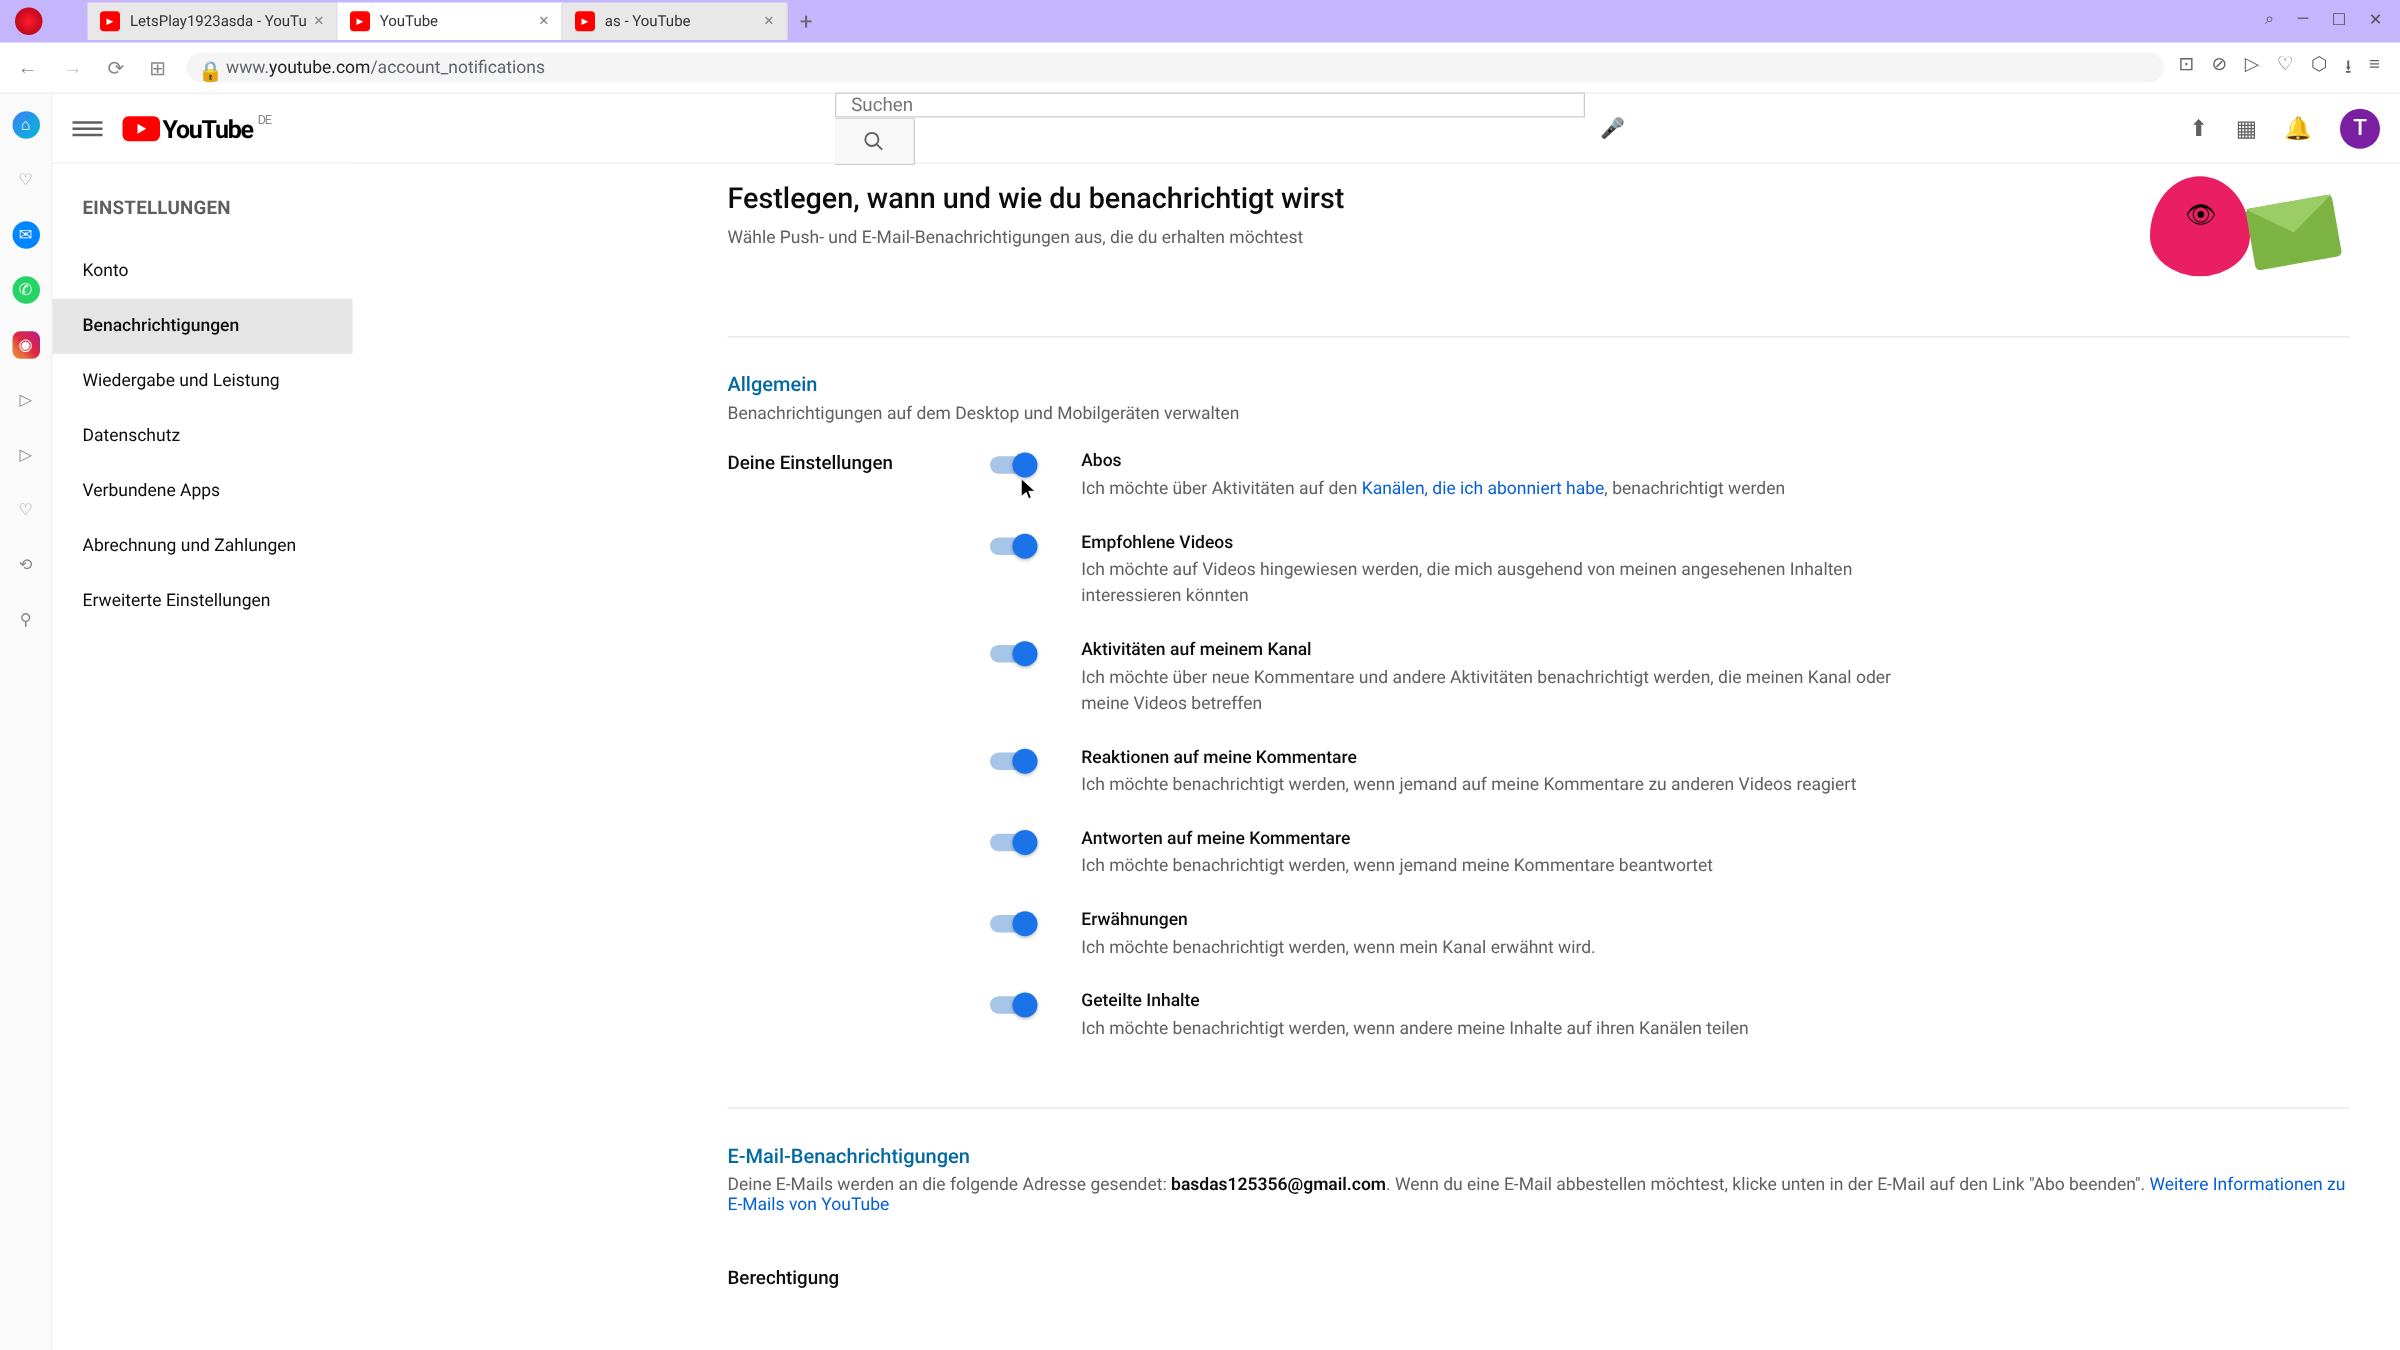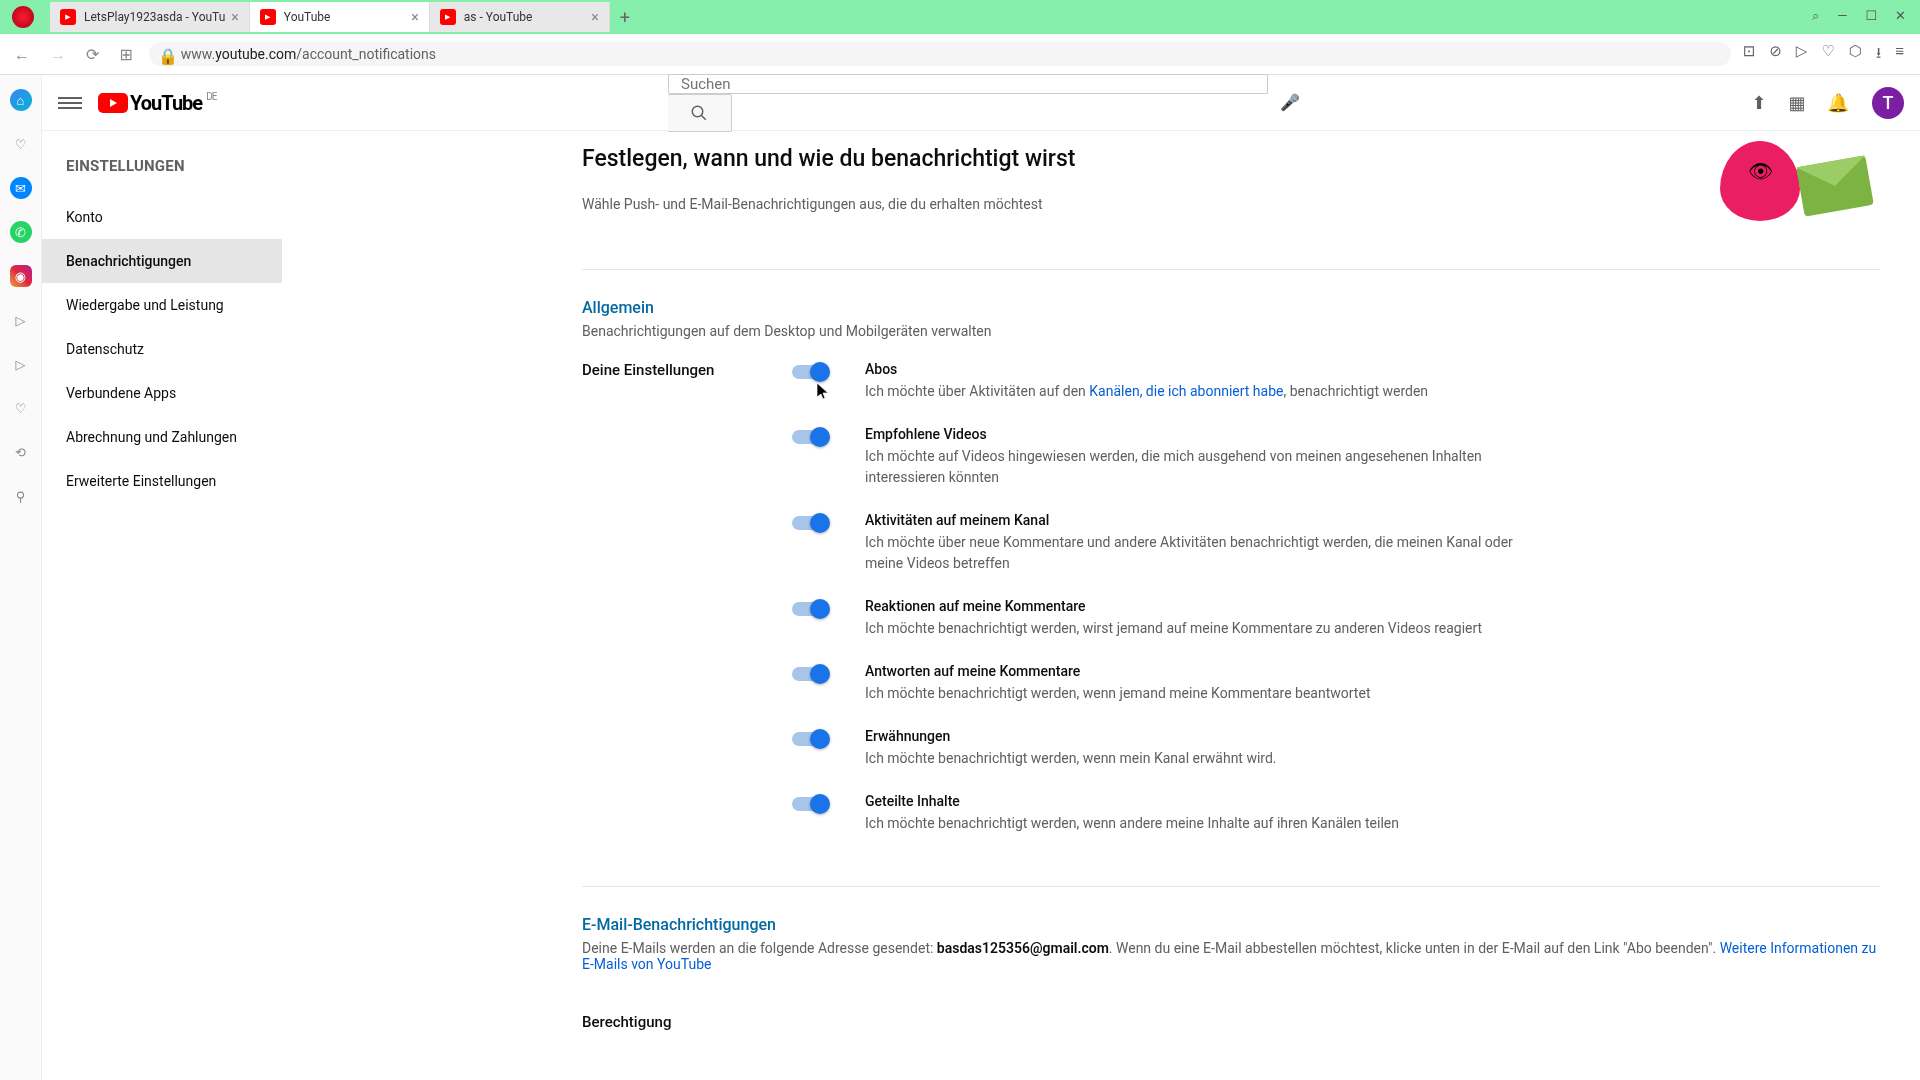--- a/index.html
+++ b/index.html
@@ -1,20 +1,20 @@
 <!DOCTYPE html>
 <html><head>
 <meta charset="utf-8">
 <style>
 * { margin: 0; padding: 0; box-sizing: border-box; font-family: "Segoe UI", Roboto, Arial, sans-serif; }
 body { background: #f5f5f5; width: 1920px; height: 1080px; overflow: hidden; }
 
 
 .browser-chrome { background: #fff; border-bottom: 1px solid #e0e0e0; }
-.tab-bar { display: flex; align-items: center; height: 34px; background: #86efac; padding-left: 50px; position: relative; }
+.tab-bar { display: flex; align-items: center; height: 34px; background: #c4b5fd; padding-left: 70px; position: relative; }
 .opera-logo { position: absolute; left: 12px; top: 6px; width: 22px; height: 22px; background: radial-gradient(circle, #ff1b2d 0%, #a70014 100%); border-radius: 50%; }
 .tab { display: flex; align-items: center; height: 30px; padding: 0 10px; border-right: 1px solid #ddd; font-size: 12px; color: #333; min-width: 180px; max-width: 200px; position: relative; background: #e8e8e8; }
 .tab.active { background: #fff; }
 .tab .favicon { width: 16px; height: 16px; margin-right: 8px; background: #ff0000; border-radius: 3px; display: flex; align-items: center; justify-content: center; }
 .tab .favicon::after { content: "▶"; color: #fff; font-size: 7px; }
 .tab .tab-title { flex: 1; overflow: hidden; white-space: nowrap; text-overflow: ellipsis; }
 .tab .close { color: #888; font-size: 14px; margin-left: 6px; }
 .new-tab { padding: 0 10px; color: #666; font-size: 18px; }
 .window-controls { position: absolute; right: 0; top: 0; display: flex; gap: 18px; padding: 8px 14px; color: #555; font-size: 13px; }
 
@@ -61,21 +61,21 @@
 
 .settings-nav { width: 240px; background: #fff; padding-top: 10px; }
 .settings-nav .title { font-size: 15px; font-weight: 700; color: #606060; padding: 16px 24px 20px; letter-spacing: 0.2px; }
 .settings-nav .item { padding: 14px 24px; font-size: 14px; color: #0d0d0d; cursor: pointer; }
 .settings-nav .item.active { background: #e5e5e5; font-weight: 500; }
 
 
 .panel { flex: 1; padding: 0 40px 40px 300px; overflow-y: auto; }
 .hero { display: flex; align-items: flex-start; }
 .hero-text { flex: 1; padding-top: 14px; }
-.hero h1 { font-size: 23px; font-weight: 500; color: #0d0d0d; margin-bottom: 24px; }
+.hero h1 { font-size: 23px; font-weight: 500; color: #0d0d0d; margin-bottom: 10px; }
 .hero p { font-size: 14px; color: #606060; }
 .hero-art { width: 180px; height: 110px; position: relative; }
 .blob { width: 80px; height: 80px; background: #e91e63; border-radius: 50% 50% 50% 50% / 60% 60% 40% 40%; position: absolute; left: 20px; top: 10px; }
 .blob::after { content:"👁"; position:absolute; top:18px; left:28px; font-size:20px; }
 .envelope { width: 70px; height: 50px; background: #7cb342; position: absolute; right: 10px; top: 30px; transform: rotate(-10deg); border-radius: 4px; }
 .envelope::before { content:""; position:absolute; top:0; left:0; border-left:35px solid transparent; border-right:35px solid transparent; border-top:25px solid #9ccc65; }
 
 .divider { border: none; border-top: 1px solid #e5e5e5; margin: 28px 0; }
 
 .panel h2 { font-size: 16px; font-weight: 500; color: #0369a1; margin-bottom: 6px; }
@@ -244,21 +244,21 @@
                 <div class="toggle"></div>
                 <div class="prow-text">
                   <div class="t">Aktivitäten auf meinem Kanal</div>
                   <div class="d">Ich möchte über neue Kommentare und andere Aktivitäten benachrichtigt werden, die meinen Kanal oder meine Videos betreffen</div>
                 </div>
               </div>
               <div class="prow">
                 <div class="toggle"></div>
                 <div class="prow-text">
                   <div class="t">Reaktionen auf meine Kommentare</div>
-                  <div class="d">Ich möchte benachrichtigt werden, wirst jemand auf meine Kommentare zu anderen Videos reagiert</div>
+                  <div class="d">Ich möchte benachrichtigt werden, wenn jemand auf meine Kommentare zu anderen Videos reagiert</div>
                 </div>
               </div>
               <div class="prow">
                 <div class="toggle"></div>
                 <div class="prow-text">
                   <div class="t">Antworten auf meine Kommentare</div>
                   <div class="d">Ich möchte benachrichtigt werden, wenn jemand meine Kommentare beantwortet</div>
                 </div>
               </div>
               <div class="prow">

